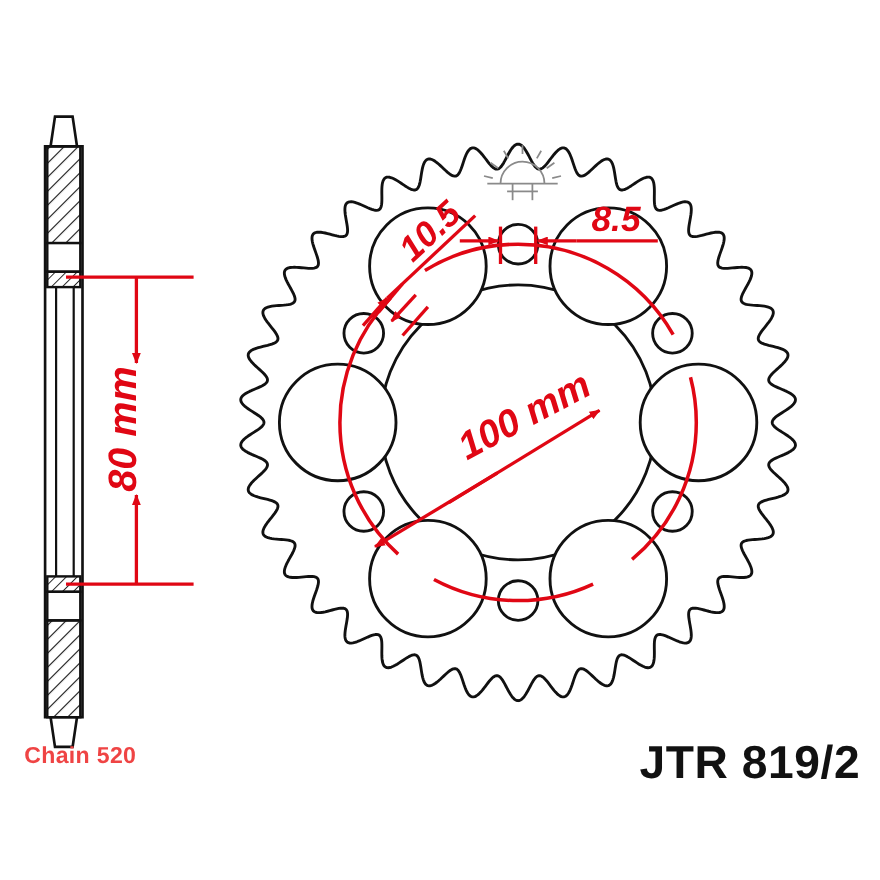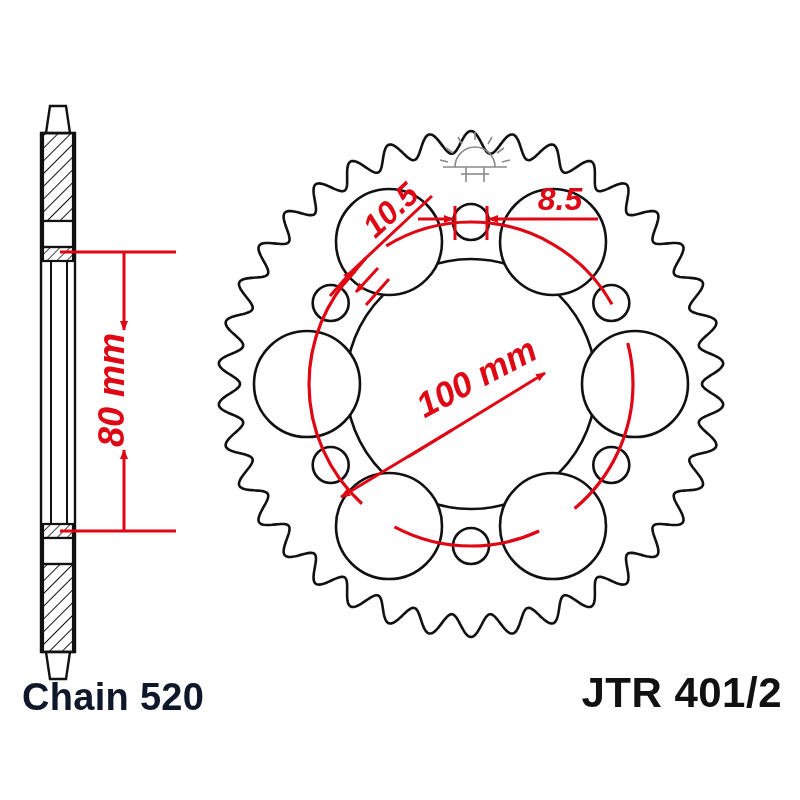--- a/index.html
+++ b/index.html
@@ -24,23 +24,23 @@
   svg.drawing {
     display: block;
     width: 800px;
     height: 800px;
   }
   .label-chain {
     position: absolute;
     left: 22px;
     top: 676px;
     font-family: "Liberation Sans", sans-serif;
-    font-size: 38px;
+    font-size: 21px;
     font-weight: bold;
-    color: #0f172a;
+    color: #ef4444;
     letter-spacing: 0.3px;
     white-space: nowrap;
   }
   .label-part {
     position: absolute;
     right: 18px;
     top: 669px;
     font-family: "Liberation Sans", sans-serif;
     font-size: 42px;
     font-weight: bold;
@@ -173,15 +173,15 @@
       <line x1="502" y1="162" x2="510" y2="160"></line>
       <line x1="466" y1="167" x2="466" y2="182"></line>
       <line x1="484" y1="167" x2="484" y2="182"></line>
       <line x1="461" y1="174" x2="489" y2="174"></line>
     </g>
 
   </svg>
 
   <div class="label-chain">Chain 520</div>
 
-  <div class="label-part">JTR 401/2</div>
+  <div class="label-part">JTR 819/2</div>
 
 </div>
 
 </body></html>

